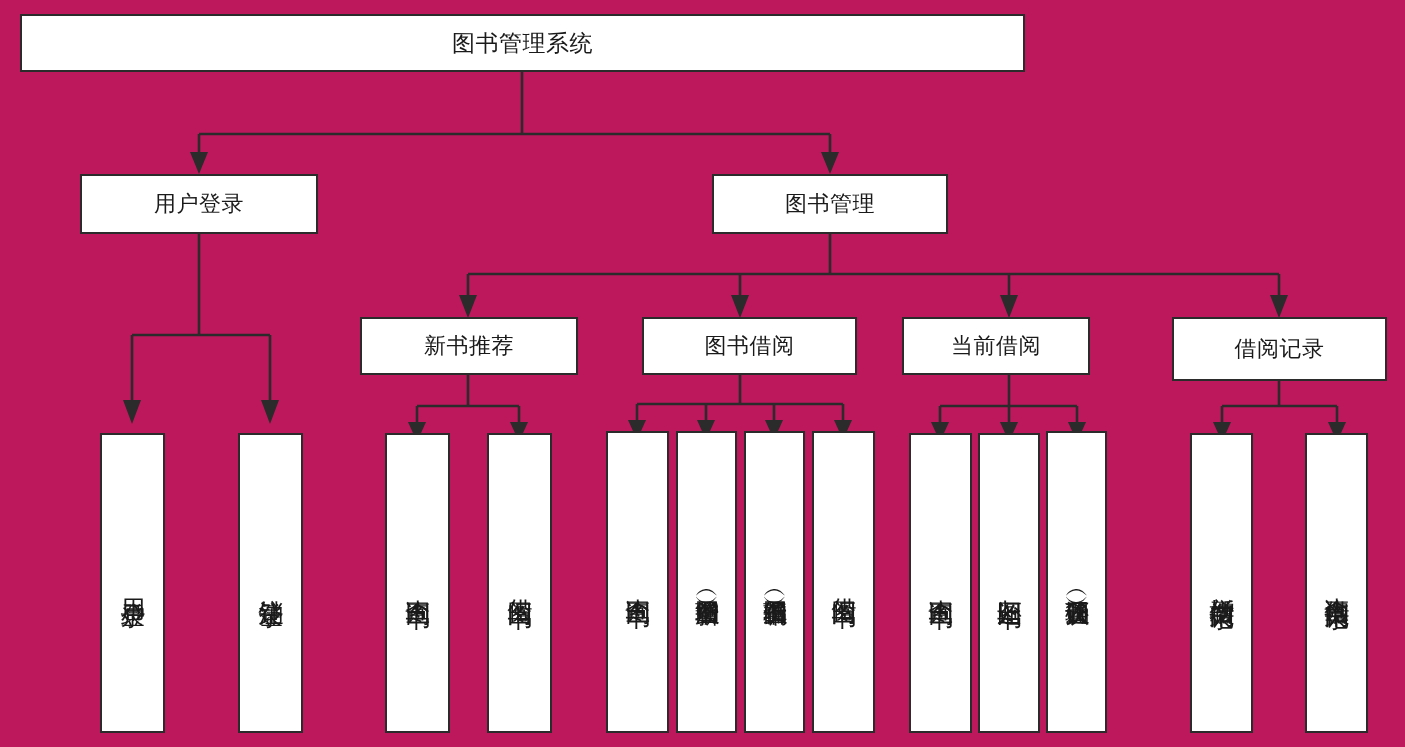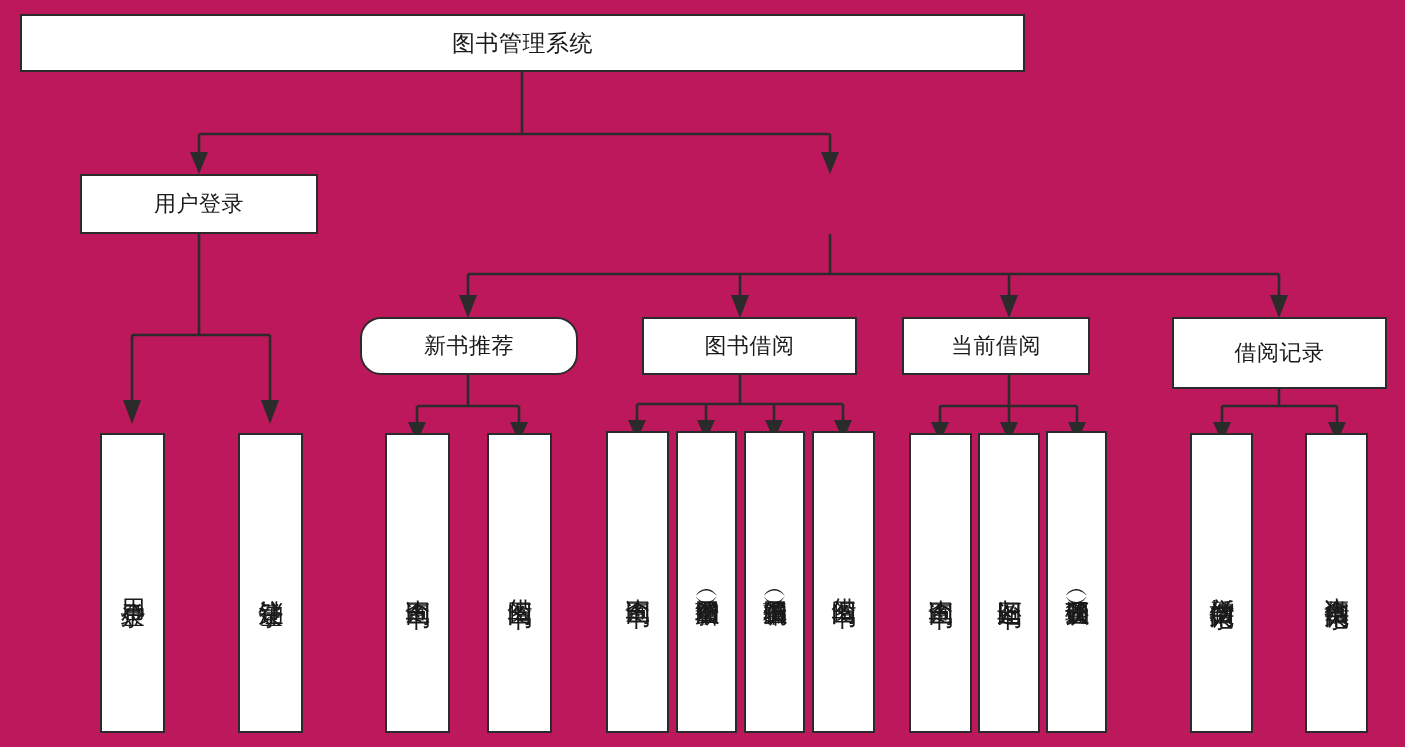--- a/index.html
+++ b/index.html
@@ -160,31 +160,34 @@
     </g>
   </svg>
 
   <div class="node h root" style="left:20px; top:14px; width:1005px; height:58px;">
     <span class="lbl">图书管理系统</span>
   </div>
 
   <div class="node h" style="left:80px; top:174px; width:238px; height:60px;">
     <span class="lbl">用户登录</span>
   </div>
-
-  <div class="node h" style="left:360px; top:317px; width:218px; height:58px;border-radius:21px;">
+  <div class="node h" style="left:712px; top:174px; width:236px; height:60px;">
+    <span class="lbl">图书管理</span>
+  </div>
+
+  <div class="node h" style="left:360px; top:317px; width:218px; height:58px;">
     <span class="lbl">新书推荐</span>
   </div>
   <div class="node h" style="left:642px; top:317px; width:215px; height:58px;">
     <span class="lbl">图书借阅</span>
   </div>
   <div class="node h" style="left:902px; top:317px; width:188px; height:58px;">
     <span class="lbl">当前借阅</span>
   </div>
-  <div class="node h" style="left:1172px; top:317px; width:215px; height:72px;">
+  <div class="node h" style="left:1172px; top:317px; width:215px; height:64px;">
     <span class="lbl">借阅记录</span>
   </div>
 
   <div class="node v" style="left:100px; top:433px; width:65px; height:300px;">
     <span class="lbl">用户登录</span>
   </div>
   <div class="node v" style="left:238px; top:433px; width:65px; height:300px;">
     <span class="lbl">注销登录</span>
   </div>
 

